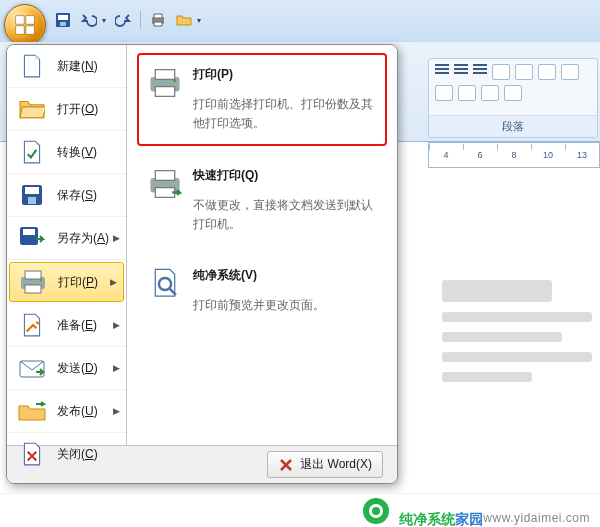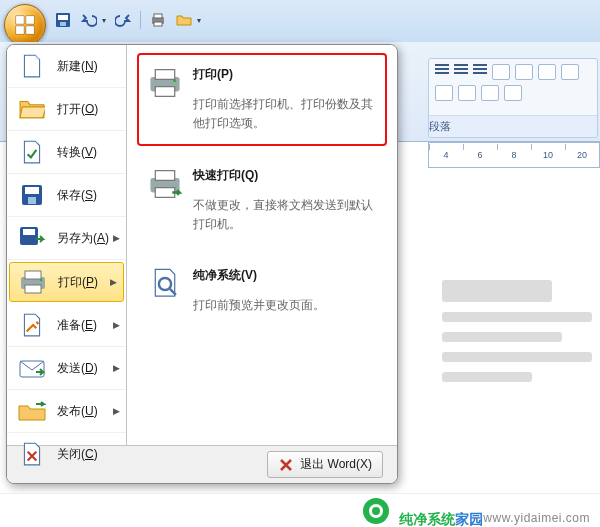--- a/index.html
+++ b/index.html
@@ -22,21 +22,21 @@
 
     
     .ribbon-strip { position: absolute; top: 42px; left: 0; right: 0; height: 100px;
       background: linear-gradient(#eaf2fb, #dde9f8); border-bottom: 1px solid #9fb9d6; }
     .ribbon-group { position: absolute; left: 428px; top: 58px; width: 170px; height: 80px;
       background: #f4f8fd; border: 1px solid #b8cde6; border-radius: 3px; display: flex; flex-direction: column; }
     .ribbon-icons-row { flex: 1; display: flex; gap: 5px; padding: 5px 6px; flex-wrap: wrap; align-content: flex-start; }
     .ribbon-icons-row .ri { width: 18px; height: 16px; border: 1px solid #9fb9d6; background: #fff; border-radius: 2px; }
     .ribbon-icons-row .bullet { width: 14px; height: 14px; display: flex; flex-direction: column; gap: 2px; }
     .ribbon-icons-row .bullet span { display:block; height:2px; background:#3a5a84; }
-    .ribbon-group-label { text-align: left; font-size: 11px; color: #3a5a84; border-top: 1px solid #cfdced; padding: 3px 0; background: #e7eefb; border-radius: 0 0 3px 3px; }
+    .ribbon-group-label { text-align: center; font-size: 11px; color: #3a5a84; border-top: 1px solid #cfdced; padding: 3px 0; background: #e7eefb; border-radius: 0 0 3px 3px; }
 
     
     .ruler { position: absolute; top: 142px; left: 428px; right: 0; height: 26px; background: #fff;
       border: 1px solid #9fb9d6; display: flex; align-items: center; font-size: 9px; color: #3a5a84; }
     .ruler span { flex: 1; text-align: center; position:relative; }
     .ruler span::before{content:'';position:absolute;left:0;top:-6px;width:1px;height:6px;background:#9fb9d6;}
     .doc-area { position: absolute; top: 170px; left: 428px; right: 0; bottom: 40px; background: #fff; }
     .doc-area .blur { background: #dcdcdc; border-radius: 3px; margin: 10px 14px; }
 
     
@@ -161,21 +161,21 @@
     <span class="ri"></span>
   </div>
   <div class="ribbon-group-label">段落</div>
 </div>
 
 <div class="ruler">
   <span>4</span>
   <span>6</span>
   <span>8</span>
   <span>10</span>
-  <span>20</span>
+  <span>13</span>
 </div>
 
 <div class="doc-area">
   <div class="blur" style="height:22px;width:110px;margin-top:110px;"></div>
   <div class="blur" style="height:10px;width:150px;"></div>
   <div class="blur" style="height:10px;width:120px;"></div>
   <div class="blur" style="height:10px;width:150px;"></div>
   <div class="blur" style="height:10px;width:90px;"></div>
 </div>
 

